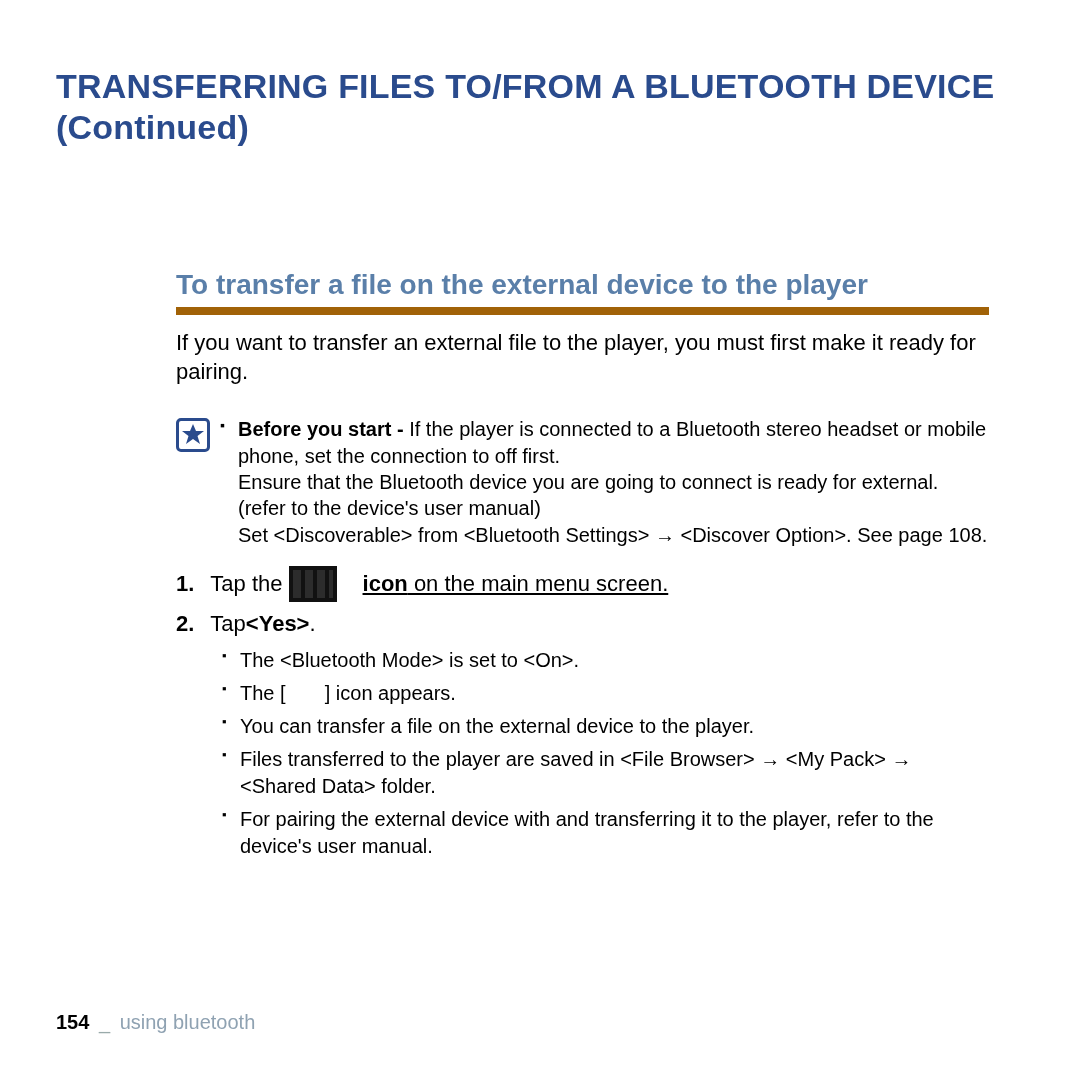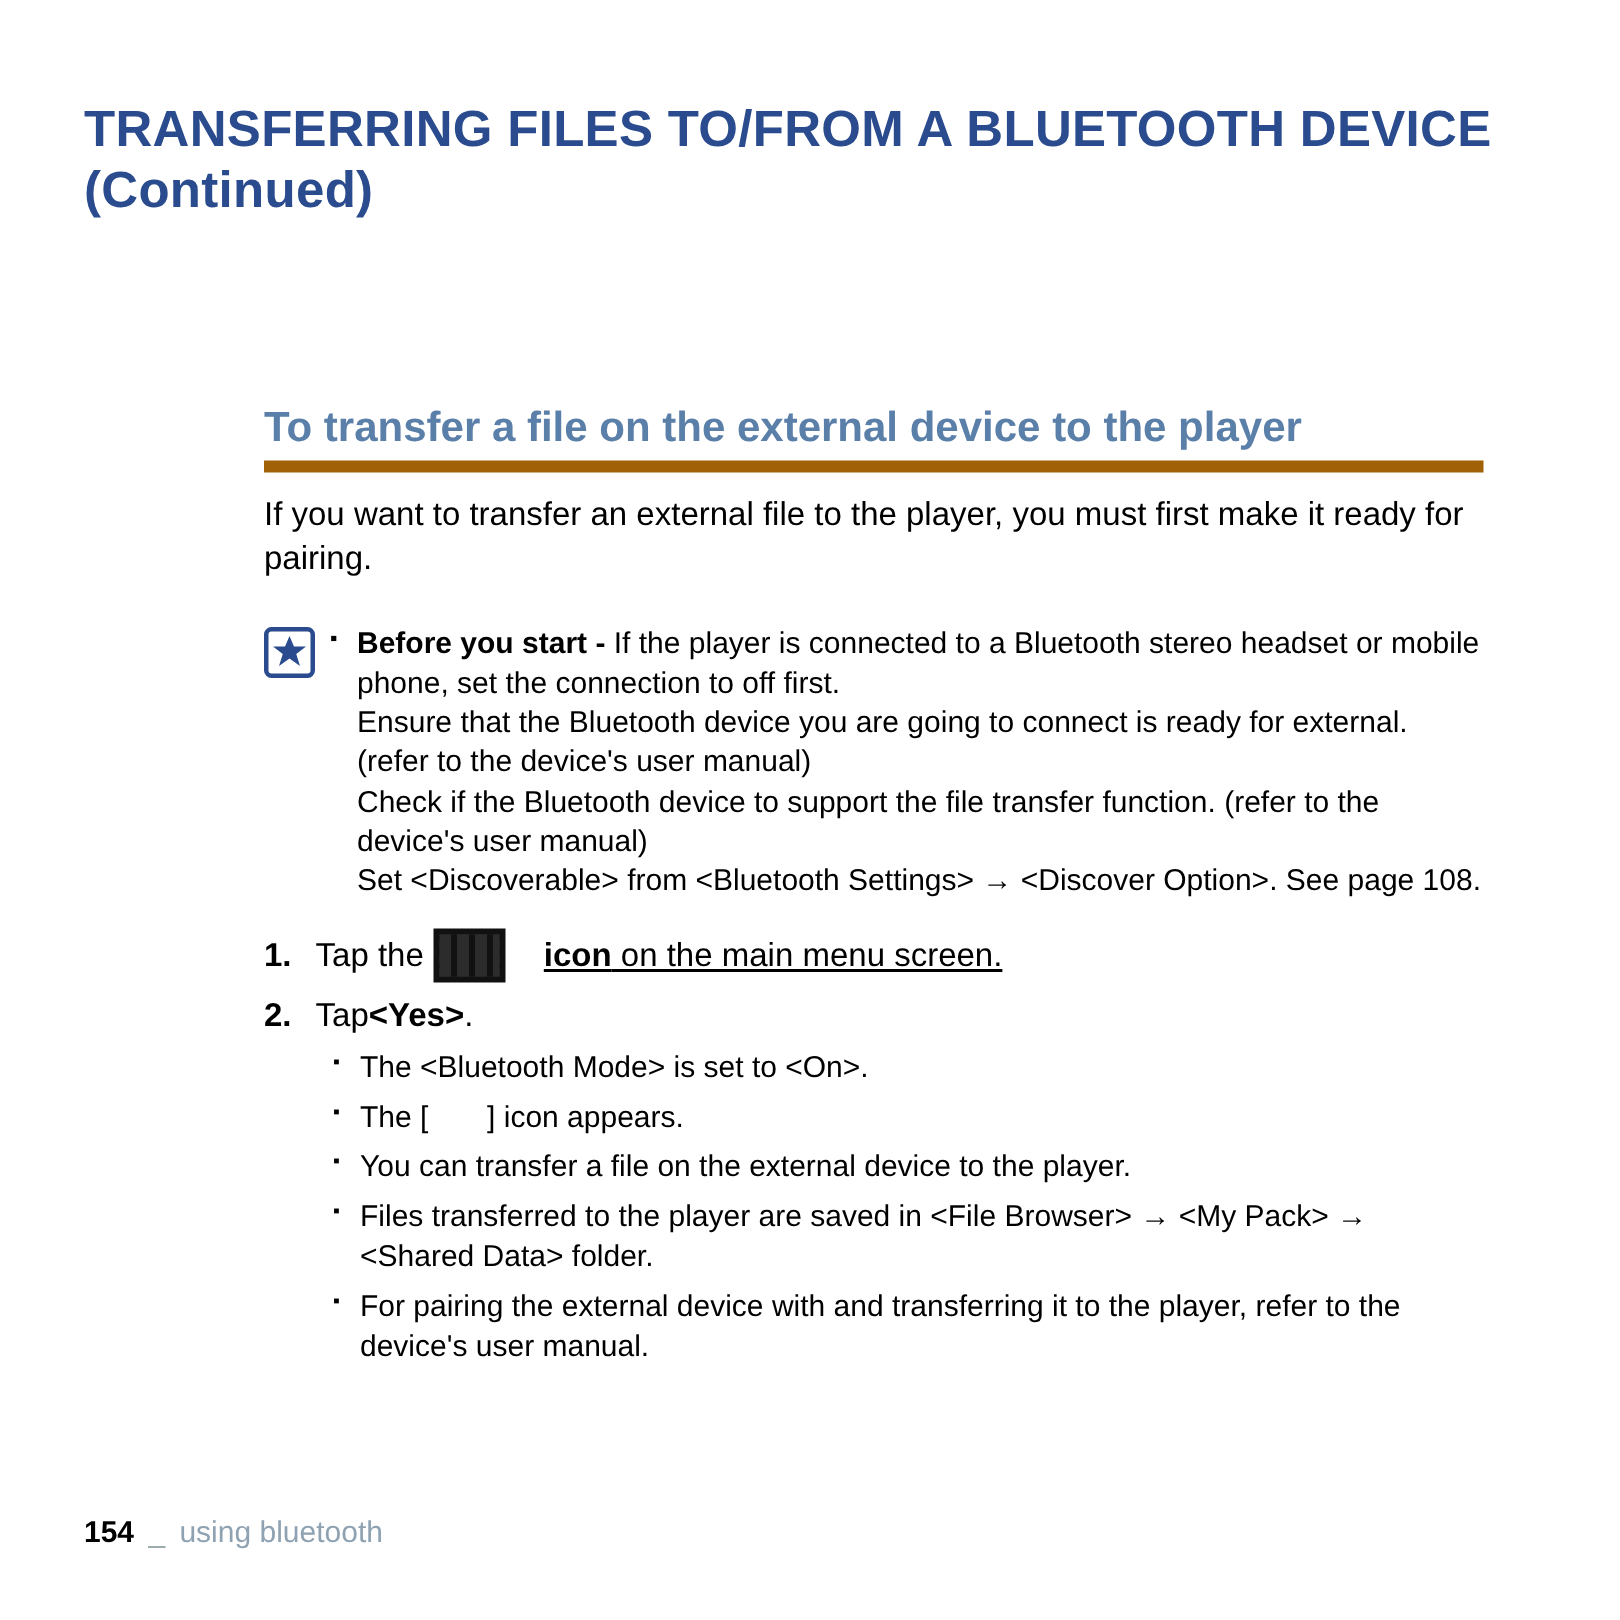--- a/index.html
+++ b/index.html
@@ -158,21 +158,20 @@
 
     <div class="note-block">
       <div class="note-icon">
         <svg viewBox="0 0 28 28" width="28" height="28">
           <polygon points="14,3 17,10 25,10 18.5,15 21,23 14,18 7,23 9.5,15 3,10 11,10" fill="#2a4b8d"></polygon>
         </svg>
       </div>
       <div class="note-bullet">
         <b>Before you start - </b><span>If the player is connected to a Bluetooth stereo headset or mobile phone, set the connection to off first.</span>
         <div>Ensure that the Bluetooth device you are going to connect is ready for external. (refer to the device's user manual)</div>
-        <div>Check if the Bluetooth device to support the file transfer function. (refer to the device's user manual)</div>
         <div>Set &lt;Discoverable&gt; from &lt;Bluetooth Settings&gt; → &lt;Discover Option&gt;. See page 108.</div>
       </div>
     </div>
 
     <div class="body-row">
       <span class="num">1.</span>
       <span>Tap the </span>
       <span class="menu-thumb"></span>
       <span style="margin-left:20px;text-decoration:underline;">
         <b>icon</b><span> on the main menu screen.</span>

